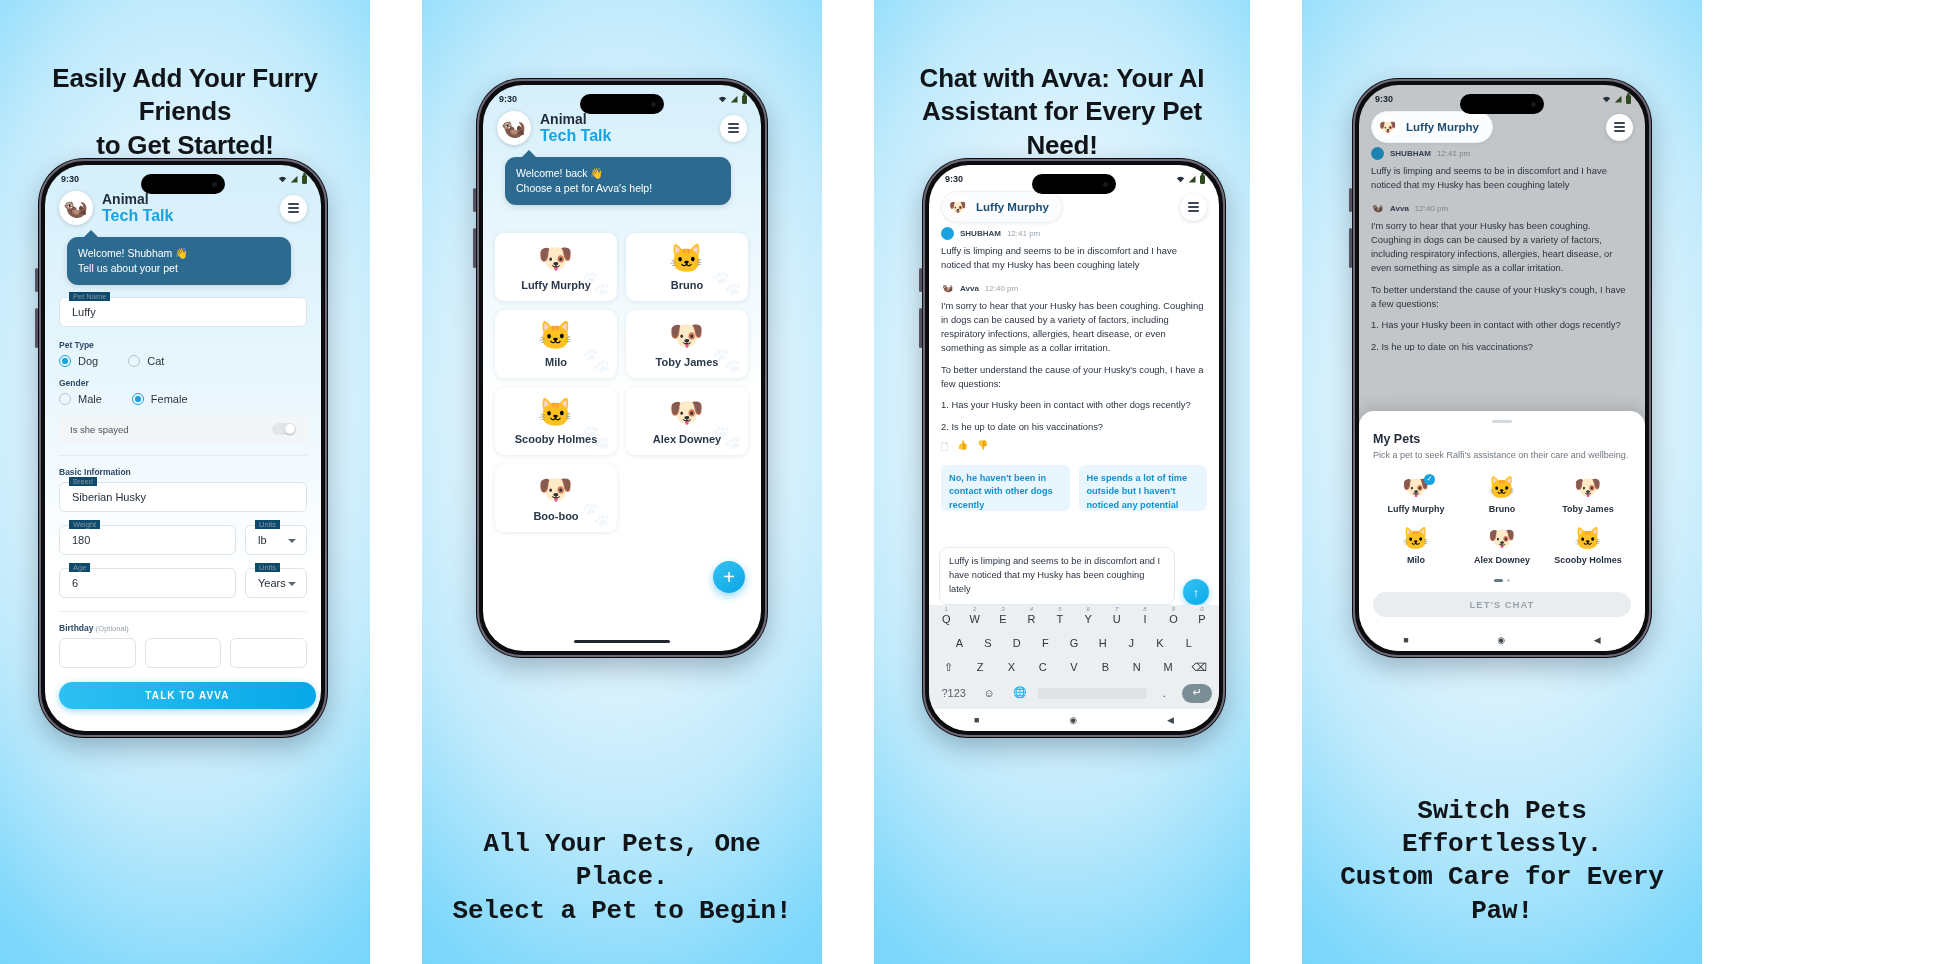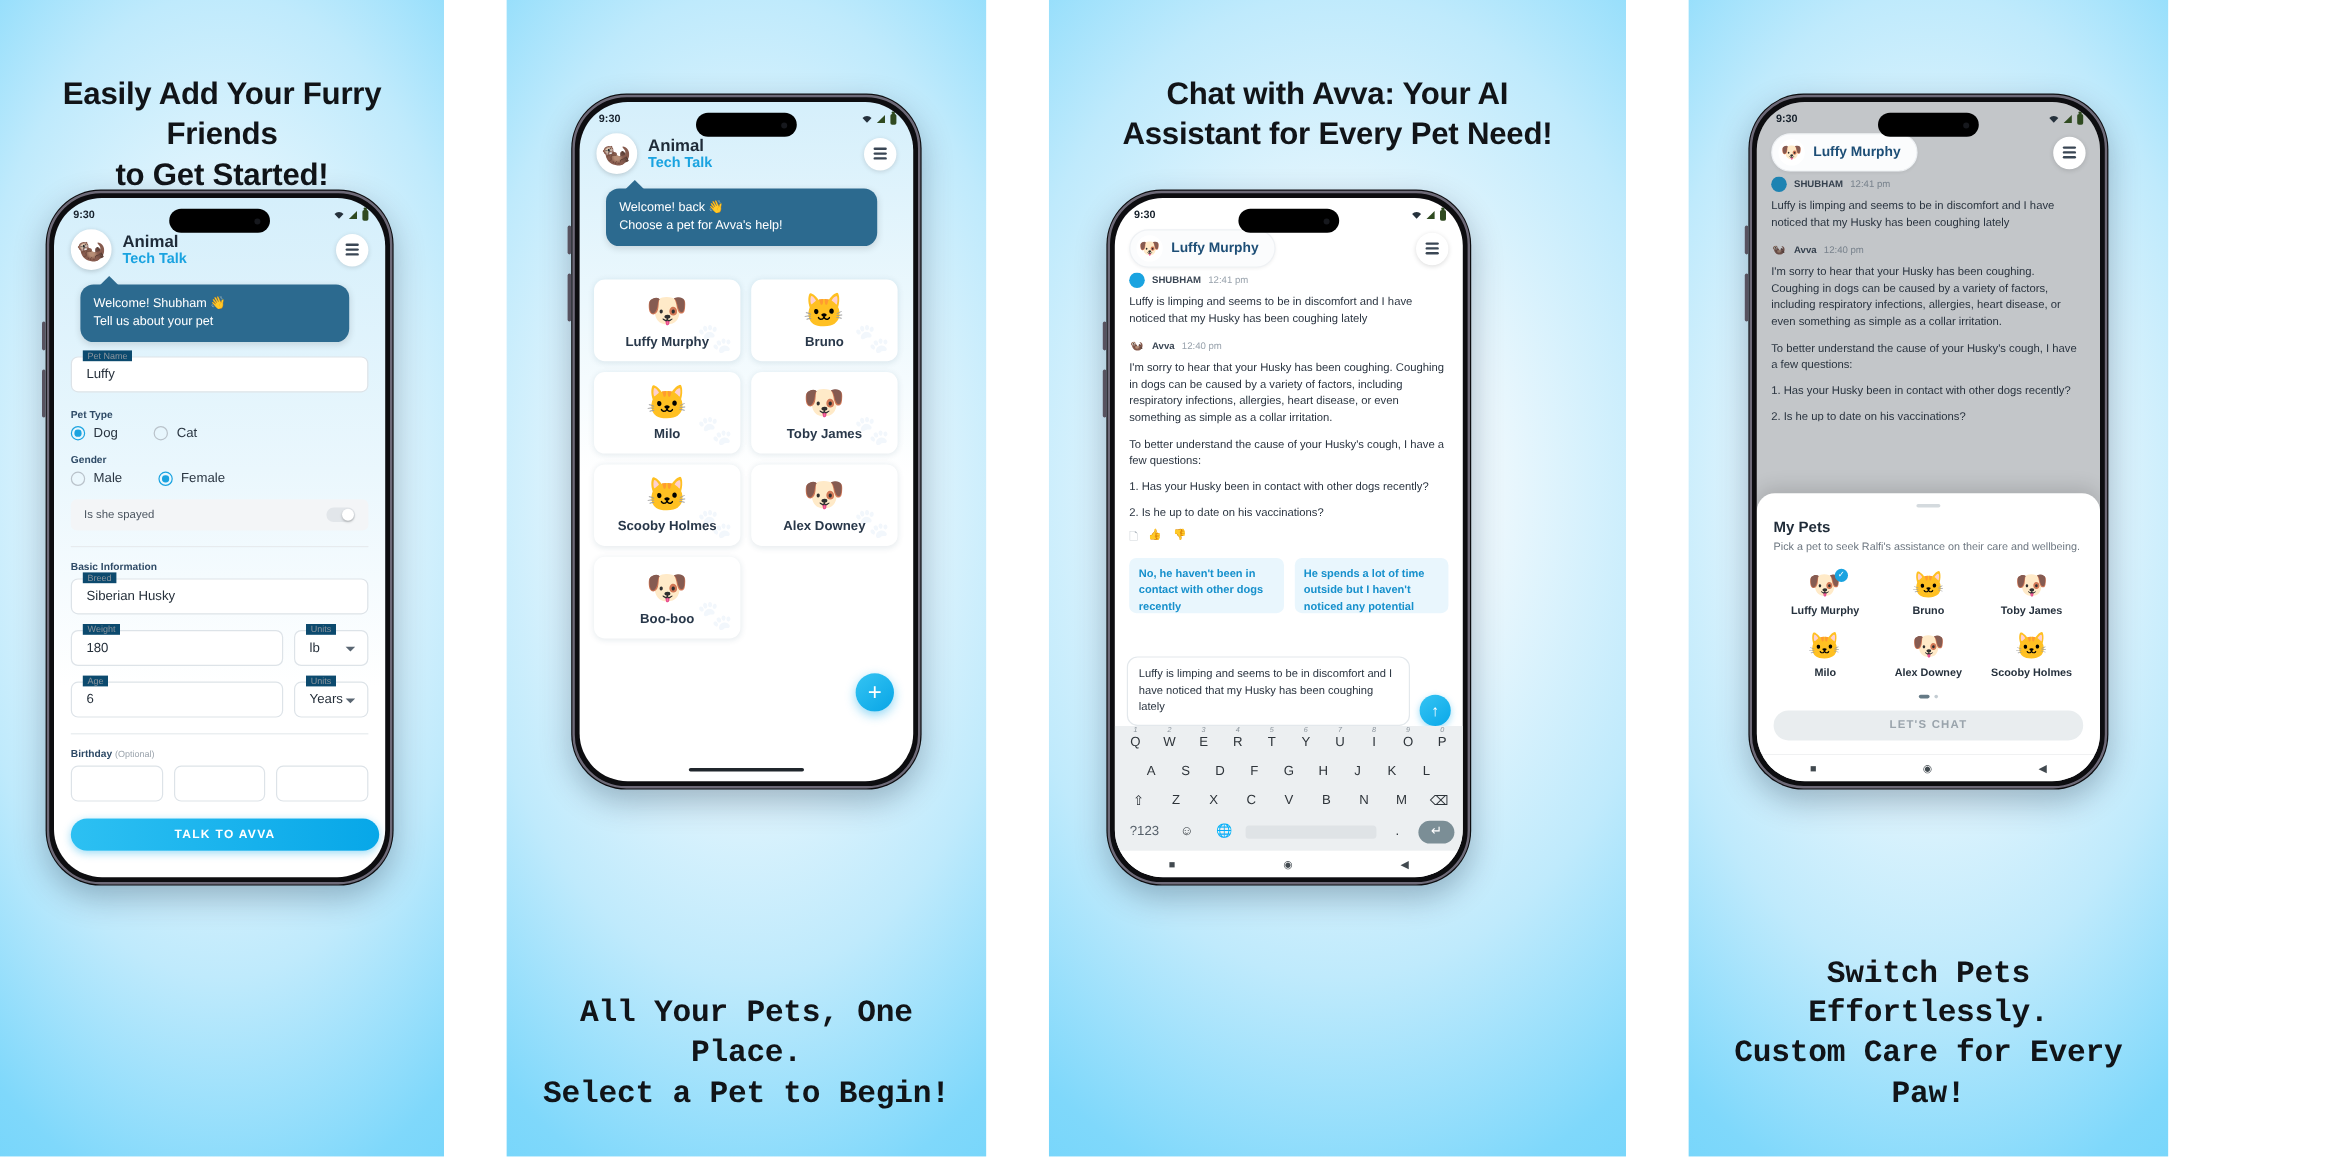--- a/index.html
+++ b/index.html
@@ -17,21 +17,21 @@
     overflow: hidden;
     flex: 0 0 auto;
   }
   .panel-bg {
     position:absolute; inset:0;
     background:
       radial-gradient(120% 85% at 50% 42%, #ffffff 0%, #eaf7fd 24%, #bfeafc 50%, #7fd8fb 74%, #63d0fa 100%);
   }
   .p1 { width: 370px; }
   .p2 { width: 400px; margin-left: 26px; }
-  .p3 { width: 481px; margin-left: 26px; }
+  .p3 { width: 376px; margin-left: 26px; }
   .p4 { width: 400px; margin-left: 26px; }
   .gap { flex:0 0 26px; background:#fff; height:964px; }
 
   .panel-inner { position:absolute; inset:0;padding-left:16px; }
 
   
   .caption {
     position:absolute; left:0; right:0;
     text-align:center;
     color:#111418;
@@ -98,21 +98,21 @@
   }
   .avatar {
     width:34px;height:34px;border-radius:50%;
     background:#fff;border:2px solid #fff;
     box-shadow:0 1px 4px rgba(0,0,0,.18);
     display:flex;align-items:center;justify-content:center;
     font-size:20px; overflow:hidden;
   }
   .app-title { line-height:1.08; }
   .app-title .l1 { font-size:14px; font-weight:700; color:#1f2b38; }
-  .app-title .l2 { font-size:12px; font-weight:700; color:#1aa3e0; }
+  .app-title .l2 { font-size:16px; font-weight:700; color:#1aa3e0; }
   .hamburger {
     margin-left:auto; width:27px;height:27px;border-radius:50%;
     background:#fff; box-shadow:0 1px 4px rgba(0,0,0,.14);
     display:flex;align-items:center;justify-content:center;flex-direction:column;gap:2.5px;
   }
   .hamburger i { display:block;width:11px;height:1.6px;background:#3a4654;border-radius:2px;}
 
   .bubble {
     position:absolute; left:22px; right:30px; top:72px;
     background:#2c6a8f; color:#fff; border-radius:11px;

